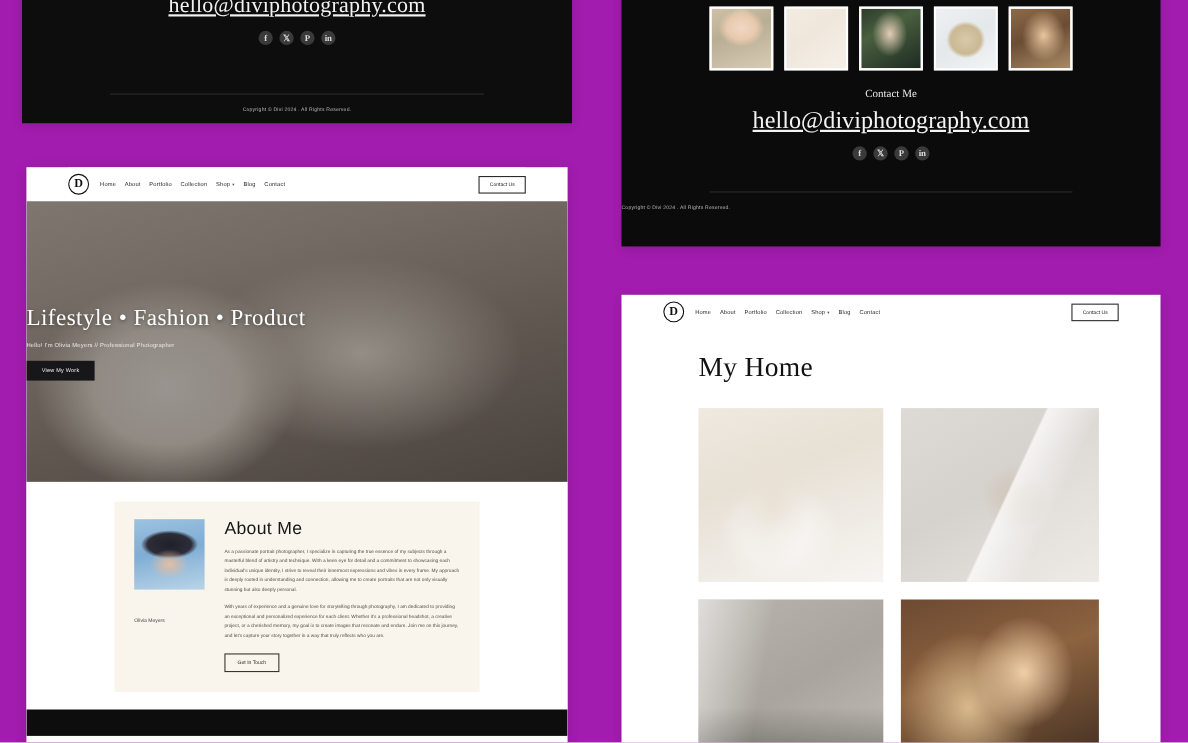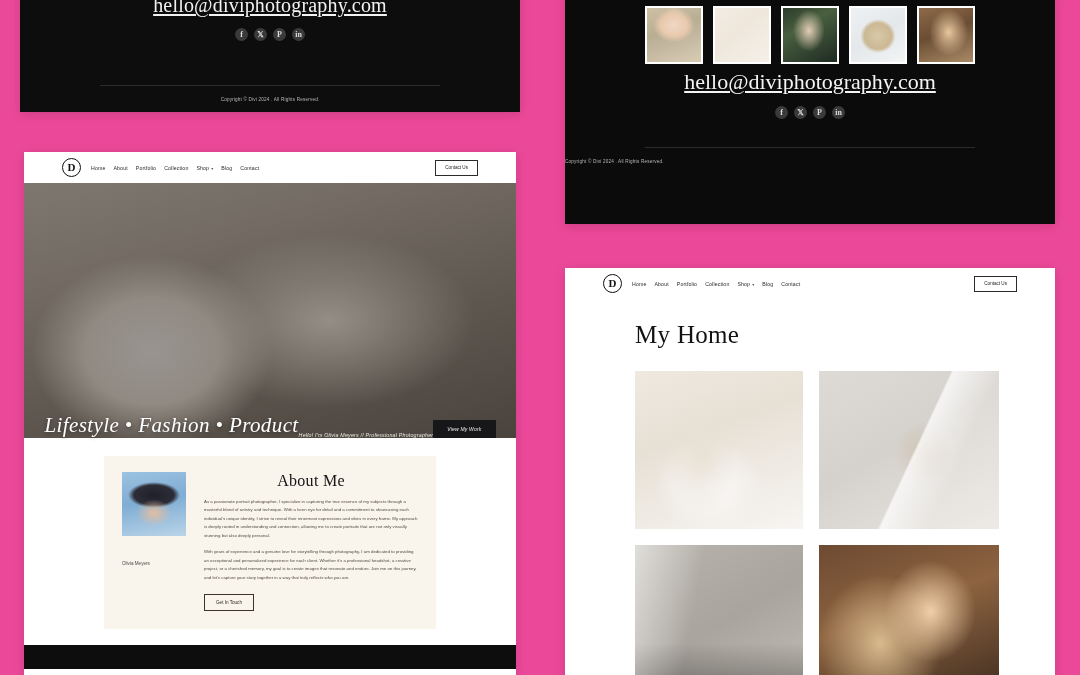--- a/index.html
+++ b/index.html
@@ -2,21 +2,21 @@
 <html><head>
 <meta charset="utf-8">
 <style>
   * { box-sizing: border-box; margin: 0; padding: 0; }
   html, body {
     width: 1080px; height: 675px;
     background: #ffffff;
     font-family: "Liberation Sans", sans-serif;
     overflow: hidden;
   }
-  .stage { position: relative; width: 1080px; height: 675px; background: #ec4899; }
+  .stage { position: relative; width: 1080px; height: 675px; background: #a21caf; }
 
   
   .panel {
     position: absolute;
     background: #fff;
     box-shadow: 0 2px 10px rgba(0,0,0,0.14);
     overflow: hidden;
   }
 
   
@@ -99,21 +99,21 @@
   }
 
   
   .hero {
     position: relative; width: 100%;
     background:
       linear-gradient(0deg, rgba(26,22,20,0.42), rgba(26,22,20,0.42)),
       radial-gradient(ellipse 34% 52% at 26% 66%, #f4efe8 0%, #e6ded3 40%, rgba(230,222,211,0) 72%),
       radial-gradient(ellipse 40% 46% at 62% 54%, #ece4d9 0%, rgba(236,228,217,0) 74%),
       linear-gradient(165deg, #c6bdb2 0%, #b3a89c 28%, #8f857a 62%, #6d645b 100%);
-    display: flex; flex-direction: row; align-items: flex-end; justify-content: center; font-style: italic;
+    display: flex; flex-direction: column; align-items: flex-start; justify-content: center;
   }
   .hero-title {
     font-family: "Liberation Serif", serif; font-size: 21px; color: #fff;
     letter-spacing: .4px; white-space: nowrap; text-shadow: 0 1px 4px rgba(0,0,0,.4);
   }
   .hero-sub { font-size: 5.3px; color: #ece9e5; margin-top: 10px; letter-spacing: .2px; }
   .hero-btn {
     margin-top: 11px; background: #17171a; color: #f2f2f2;
     font-size: 5px; padding: 6px 14px; letter-spacing: .2px;
   }
@@ -128,22 +128,22 @@
   .about-photo {
     width: 64px; height: 64px;
     background:
       radial-gradient(ellipse 40% 30% at 50% 64%, #e3bda0 0%, rgba(227,189,160,0) 70%),
       radial-gradient(ellipse 52% 26% at 50% 36%, #20202a 0%, #2d2d38 60%, rgba(45,45,56,0) 78%),
       linear-gradient(170deg, #9cc2e0 0%, #7fadd4 45%, #b9d4e8 100%);
   }
   .about-caption { font-size: 4.6px; color: #4a4a4a; margin-top: 25px; }
   .about-right { flex: 1; padding-left: 8px; }
   .about-title {
-    font-family: Liberation Serif, serif; font-size: 16px;
-    color: #151515; letter-spacing: .3px; margin-bottom: 8px; text-align: center;
+    font-family: Liberation Sans, sans-serif; font-size: 16px;
+    color: #151515; letter-spacing: .3px; margin-bottom: 8px;
   }
   .about-p {
     font-size: 4.35px; line-height: 1.95; color: #4f4a44;
     text-align: left; margin-bottom: 8px;
   }
   .about-btn {
     display: inline-block; border: 1px solid #3a342c; color: #2b2620;
     font-size: 4.6px; padding: 5px 11px; margin-top: 4px;
   }
   .dark-strip { height: 24px; background: #0d0d0d; margin-top: 16px; }
@@ -198,20 +198,21 @@
   </div>
 
   <div class="panel" id="panel-b">
     <div class="thumb-strip">
       <div class="thumb t1"></div>
       <div class="thumb t2"></div>
       <div class="thumb t3"></div>
       <div class="thumb t4"></div>
       <div class="thumb t5"></div>
     </div>
+    <div class="contact-me">Contact Me</div>
     <a class="contact-email" style="display:block;">hello@diviphotography.com</a>
     <div class="social-row">
       <span class="social-dot">f</span>
       <span class="social-dot">𝕏</span>
       <span class="social-dot">P</span>
       <span class="social-dot">in</span>
     </div>
     <div class="foot-rule"></div>
     <div class="foot-copy">Copyright © Divi 2024 . All Rights Reserved.</div>
   </div>

